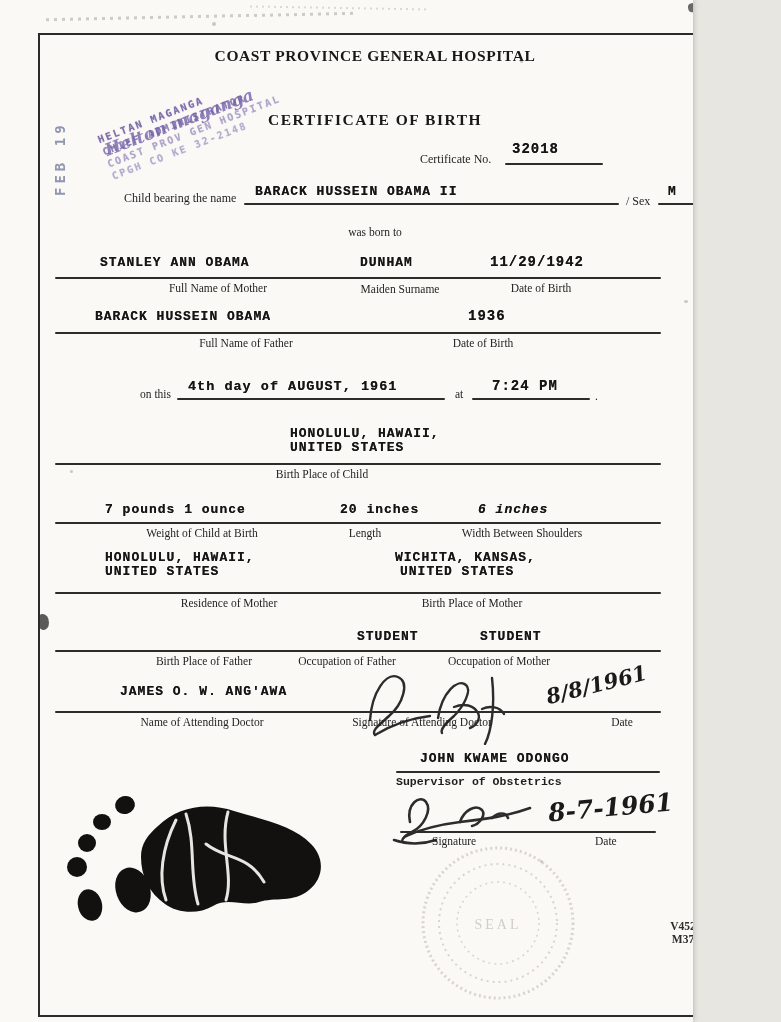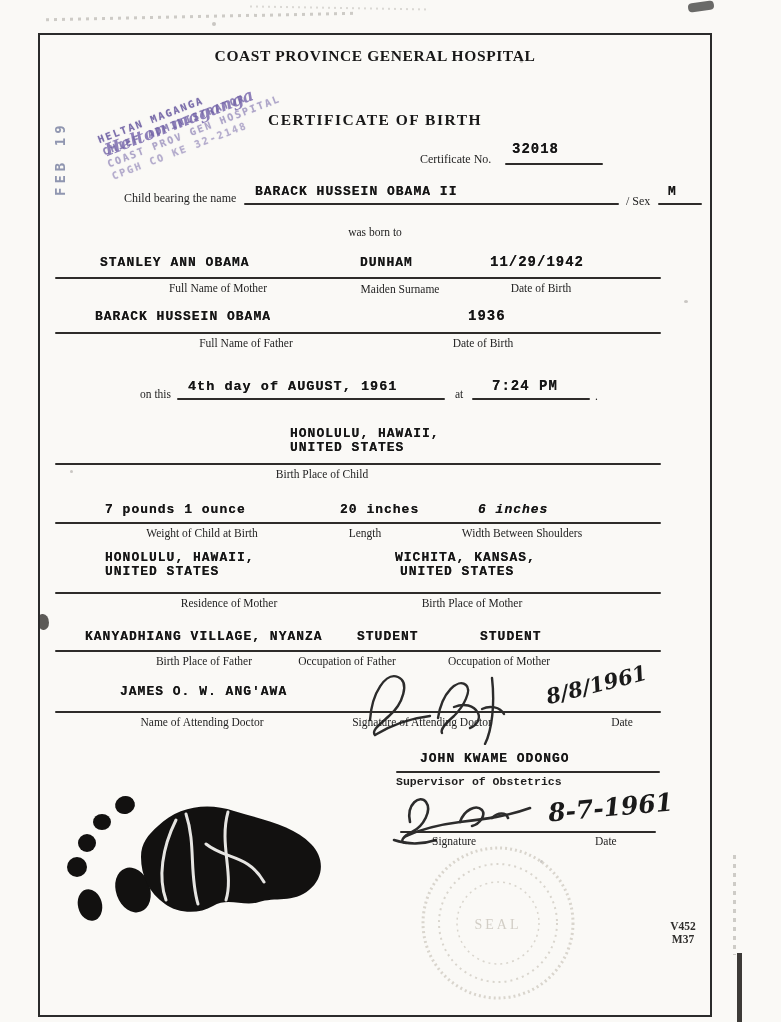--- a/index.html
+++ b/index.html
@@ -1,16 +1,16 @@
 <!DOCTYPE html>
 <html><head>
 <meta charset="utf-8">
 <style>
   html,body{margin:0;padding:0;background:#e8e6e1;}
-  .page{position:relative;width:781px;height:1022px;background:#faf9f6;
+  .page{position:relative;width:693px;height:1022px;background:#faf9f6;
         font-family:"Liberation Serif",serif;overflow:hidden;
         box-shadow:0 0 6px rgba(0,0,0,.25);}
   .abs{position:absolute;}
   .doc-border{position:absolute;left:38px;top:33px;width:670px;height:980px;
         border:2px solid #2b2b2b;background:transparent;}
   .mono{font-family:"Liberation Mono","DejaVu Sans Mono",monospace;font-weight:700;
         font-size:13px;letter-spacing:1px;color:#151515;white-space:pre;
         text-shadow:0 0 .5px #444;line-height:14px;}
   .mono2{line-height:14px;}
   .lbl{font-family:"Liberation Serif",serif;font-size:11.5px;color:#1e1e1e;white-space:nowrap;}
@@ -113,21 +113,20 @@
   <div class="abs lbl c" style="left:522px;top:527px;">Width Between Shoulders</div>
 
   <div class="abs mono mono2" style="left:105px;top:551px;">HONOLULU, HAWAII,</div>
   <div class="abs mono mono2" style="left:105px;top:565px;">UNITED STATES</div>
   <div class="abs mono mono2" style="left:395px;top:551px;">WICHITA, KANSAS,</div>
   <div class="abs mono mono2" style="left:400px;top:565px;">UNITED STATES</div>
   <div class="rule" style="left:55px;top:592px;width:606px;"></div>
   <div class="abs lbl c" style="left:229px;top:597px;">Residence of Mother</div>
   <div class="abs lbl c" style="left:472px;top:597px;">Birth Place of Mother</div>
 
-  <div class="abs mono" style="left:85px;top:630px;">KANYADHIANG VILLAGE, NYANZA</div>
   <div class="abs mono" style="left:357px;top:630px;">STUDENT</div>
   <div class="abs mono" style="left:480px;top:630px;">STUDENT</div>
   <div class="rule" style="left:55px;top:650px;width:606px;"></div>
   <div class="abs lbl c" style="left:204px;top:655px;">Birth Place of Father</div>
   <div class="abs lbl c" style="left:347px;top:655px;">Occupation of Father</div>
   <div class="abs lbl c" style="left:499px;top:655px;">Occupation of Mother</div>
 
   <div class="abs mono" style="left:120px;top:685px;text-align:center;">JAMES O. W. ANG'AWA</div>
   <svg class="abs" style="left:340px;top:660px;" width="215" height="85" viewBox="0 0 215 85">
     <g fill="none" stroke="#1b1b1b" stroke-width="2.4" stroke-linecap="round" opacity=".92">

